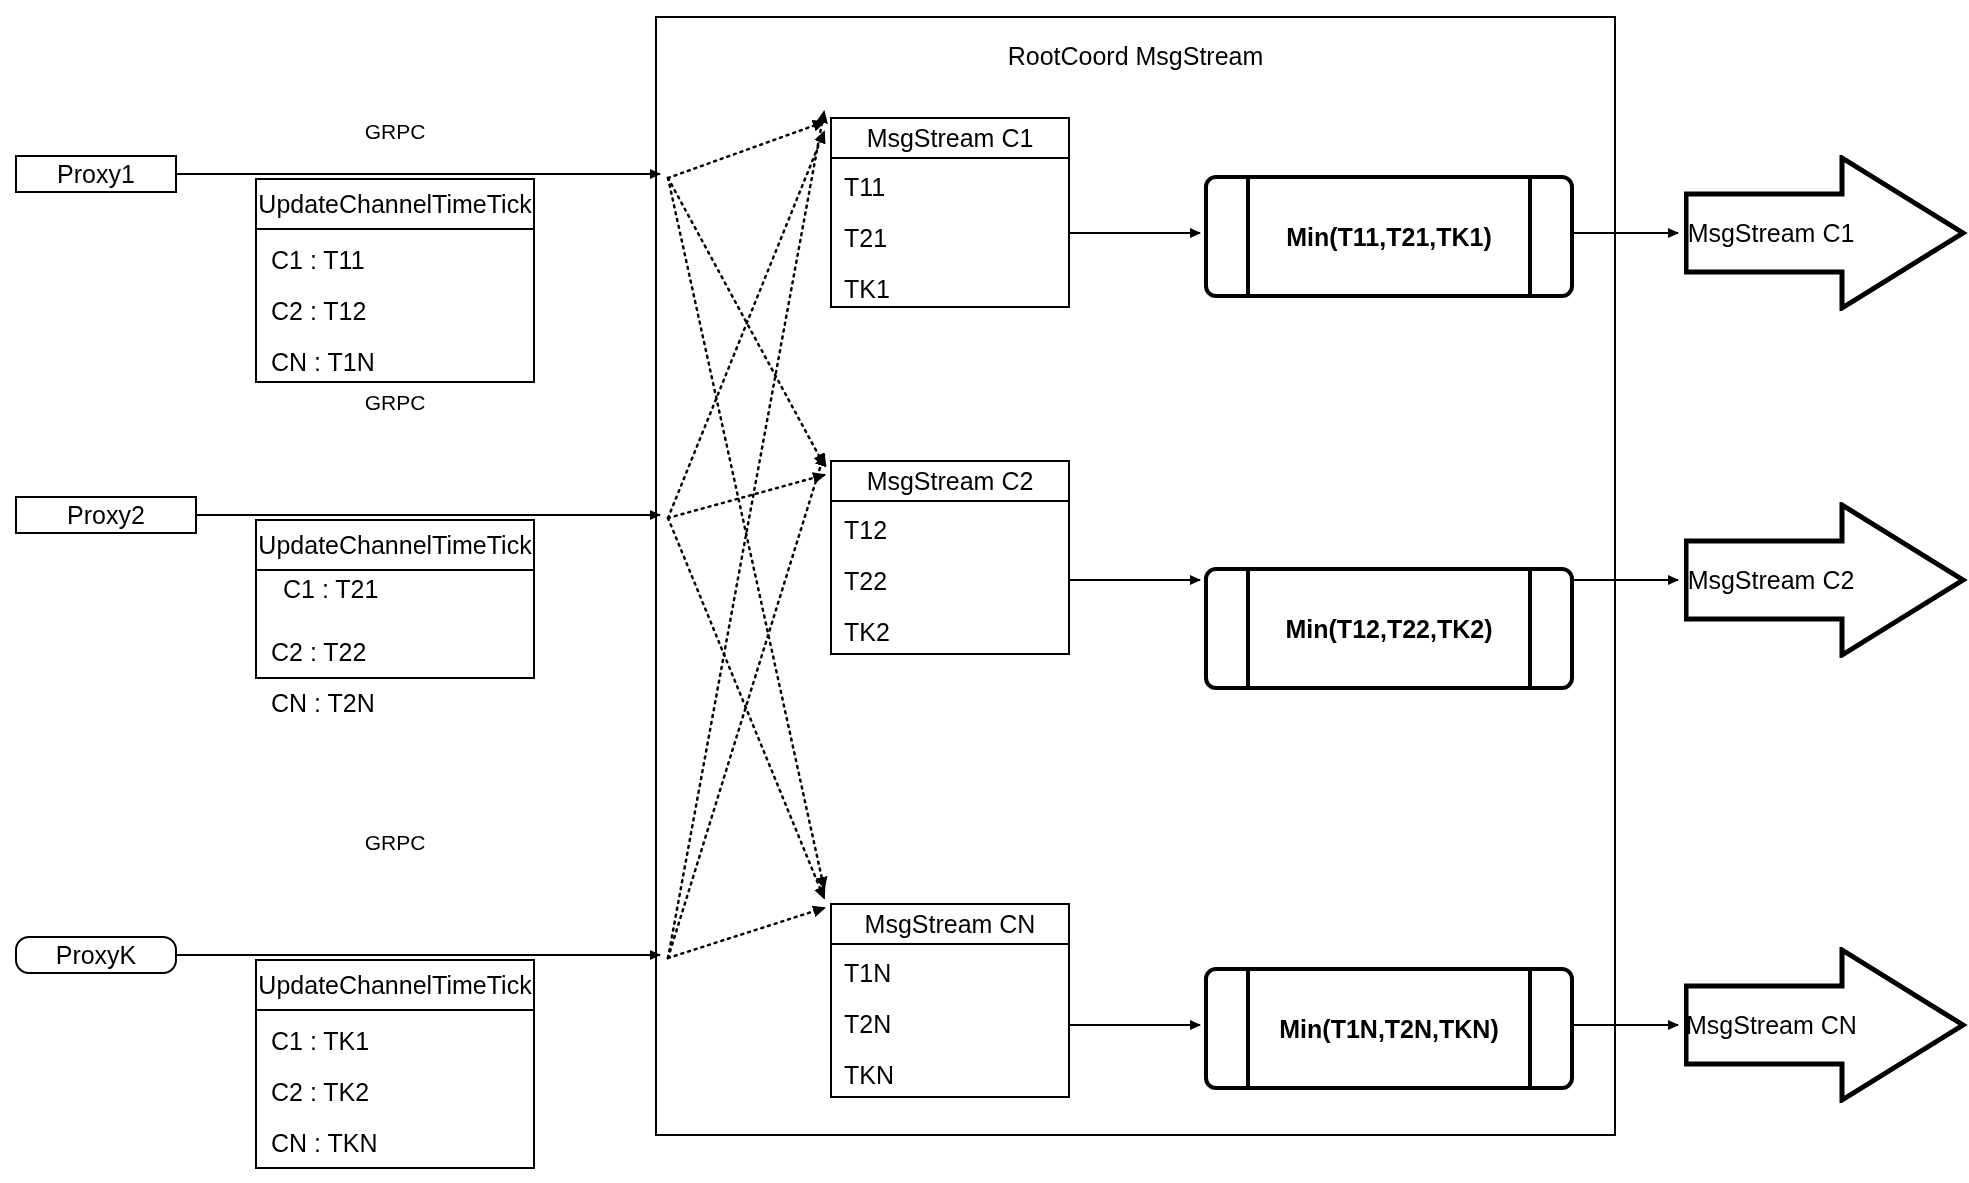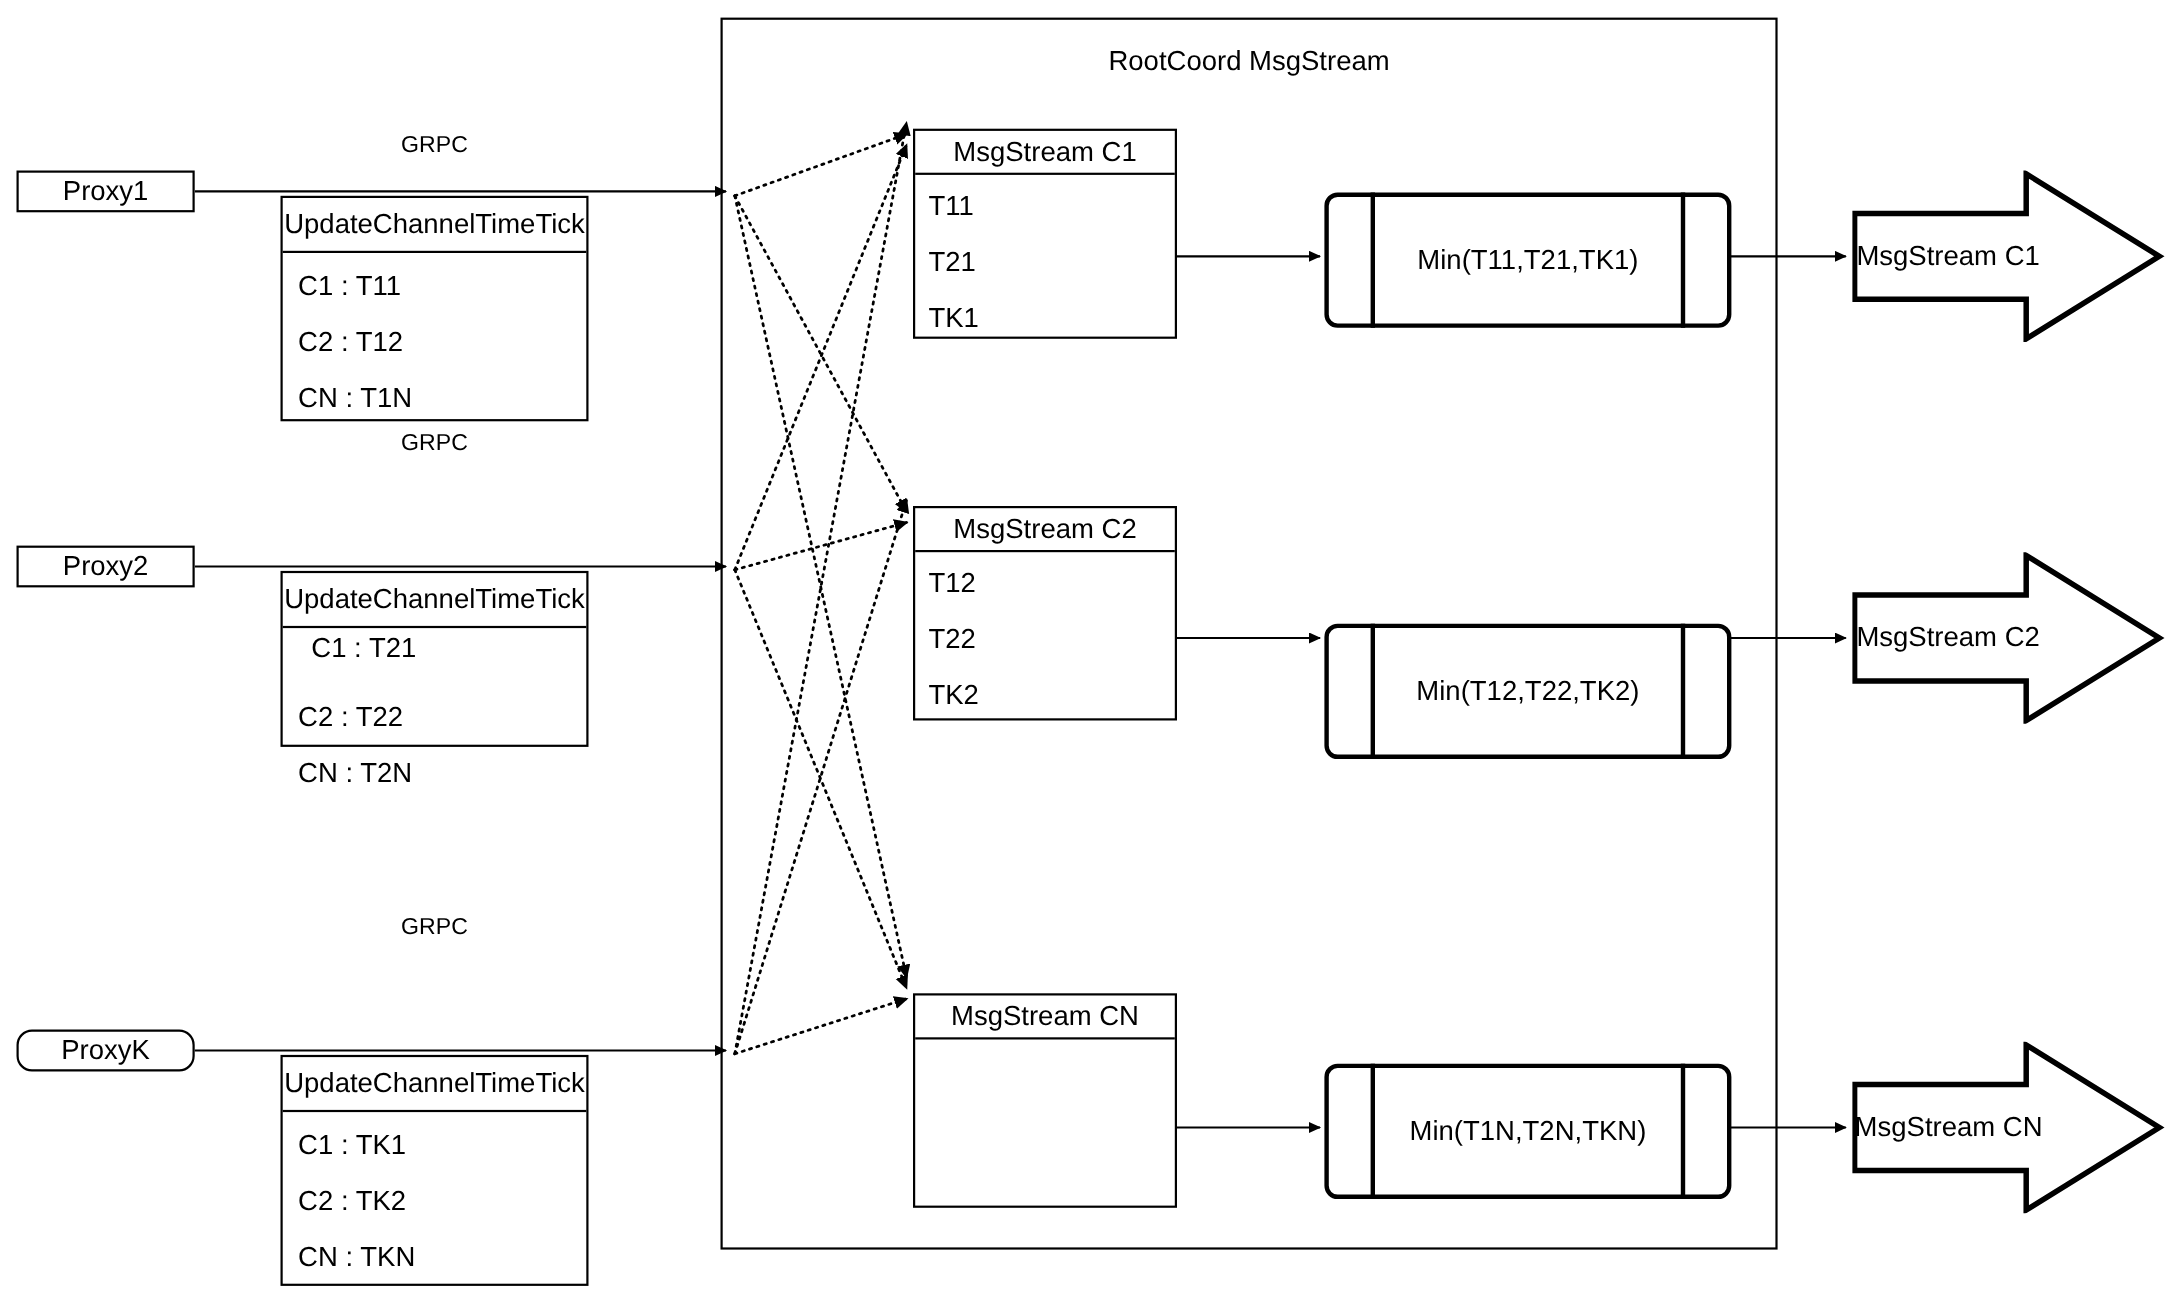--- a/index.html
+++ b/index.html
@@ -96,20 +96,21 @@
   }
   .process .bar.left { left: 38px; }
   .process .bar.right { right: 38px; }
   .process .ptext {
     position: absolute;
     left: 0; right: 0; top: 50%;
     transform: translateY(-50%);
     text-align: center;
     font-size: 25px;
     white-space: nowrap;
+    font-weight: bold;
   }
   
   .blockarrow {
     position: absolute;
   }
   .blockarrow svg { display: block; }
   .blockarrow .batext {
     position: absolute;
     top: 50%;
     transform: translateY(-50%);
@@ -180,21 +181,21 @@
     <div class="record-header">UpdateChannelTimeTick</div>
     <div class="record-body">
       <div class="record-row" style="top:16px;">C1 :  T11</div>
       <div class="record-row" style="top:67px;">C2 :  T12</div>
       <div class="record-row" style="top:118px;">CN : T1N</div>
     </div>
   </div>
 
   <div class="freelabel" style="left:255px; top:391px; width:280px;">GRPC</div>
 
-  <div class="node proxy-box" style="left:15px; top:496px; width:162px; height:38px;">
+  <div class="node proxy-box" style="left:15px; top:496px; width:182px; height:38px;">
     <span>Proxy2</span>
   </div>
 
   <div class="node record utt" style="left:255px; top:519px; width:280px; height:160px;">
     <div class="record-header">UpdateChannelTimeTick</div>
     <div class="record-body">
       <div class="record-row" style="top:4px;margin-left:12px;">C1 :  T21</div>
       <div class="record-row" style="top:67px;">C2 :  T22</div>
       <div class="record-row" style="top:118px;">CN : T2N</div>
     </div>
@@ -254,20 +255,25 @@
 
   <div class="blockarrow" style="left:1684px; top:502px; width:285px; height:156px;">
     <svg width="285" height="156" viewBox="0 0 285 156">
       <path d="M2,39 L158,39 L158,3 L279,78 L158,153 L158,117 L2,117 Z" fill="#fff" stroke="#000" stroke-width="5" stroke-linejoin="miter"></path>
     </svg>
     <span class="batext" style="left:2px; width:170px;">MsgStream C2</span>
   </div>
 
   <div class="node record msgstream" style="left:830px; top:903px; width:240px; height:195px;">
     <div class="record-header">MsgStream CN</div>
+    <div class="record-body">
+      <div class="record-row" style="top:14px;">T1N</div>
+      <div class="record-row" style="top:65px;">T2N</div>
+      <div class="record-row" style="top:116px;">TKN</div>
+    </div>
   </div>
 
   <div class="process" style="left:1204px; top:967px; width:362px; height:115px;">
     <span class="bar left"></span>
     <span class="bar right"></span>
     <span class="ptext">Min(T1N,T2N,TKN)</span>
   </div>
 
   <div class="blockarrow" style="left:1684px; top:947px; width:285px; height:156px;">
     <svg width="285" height="156" viewBox="0 0 285 156">

